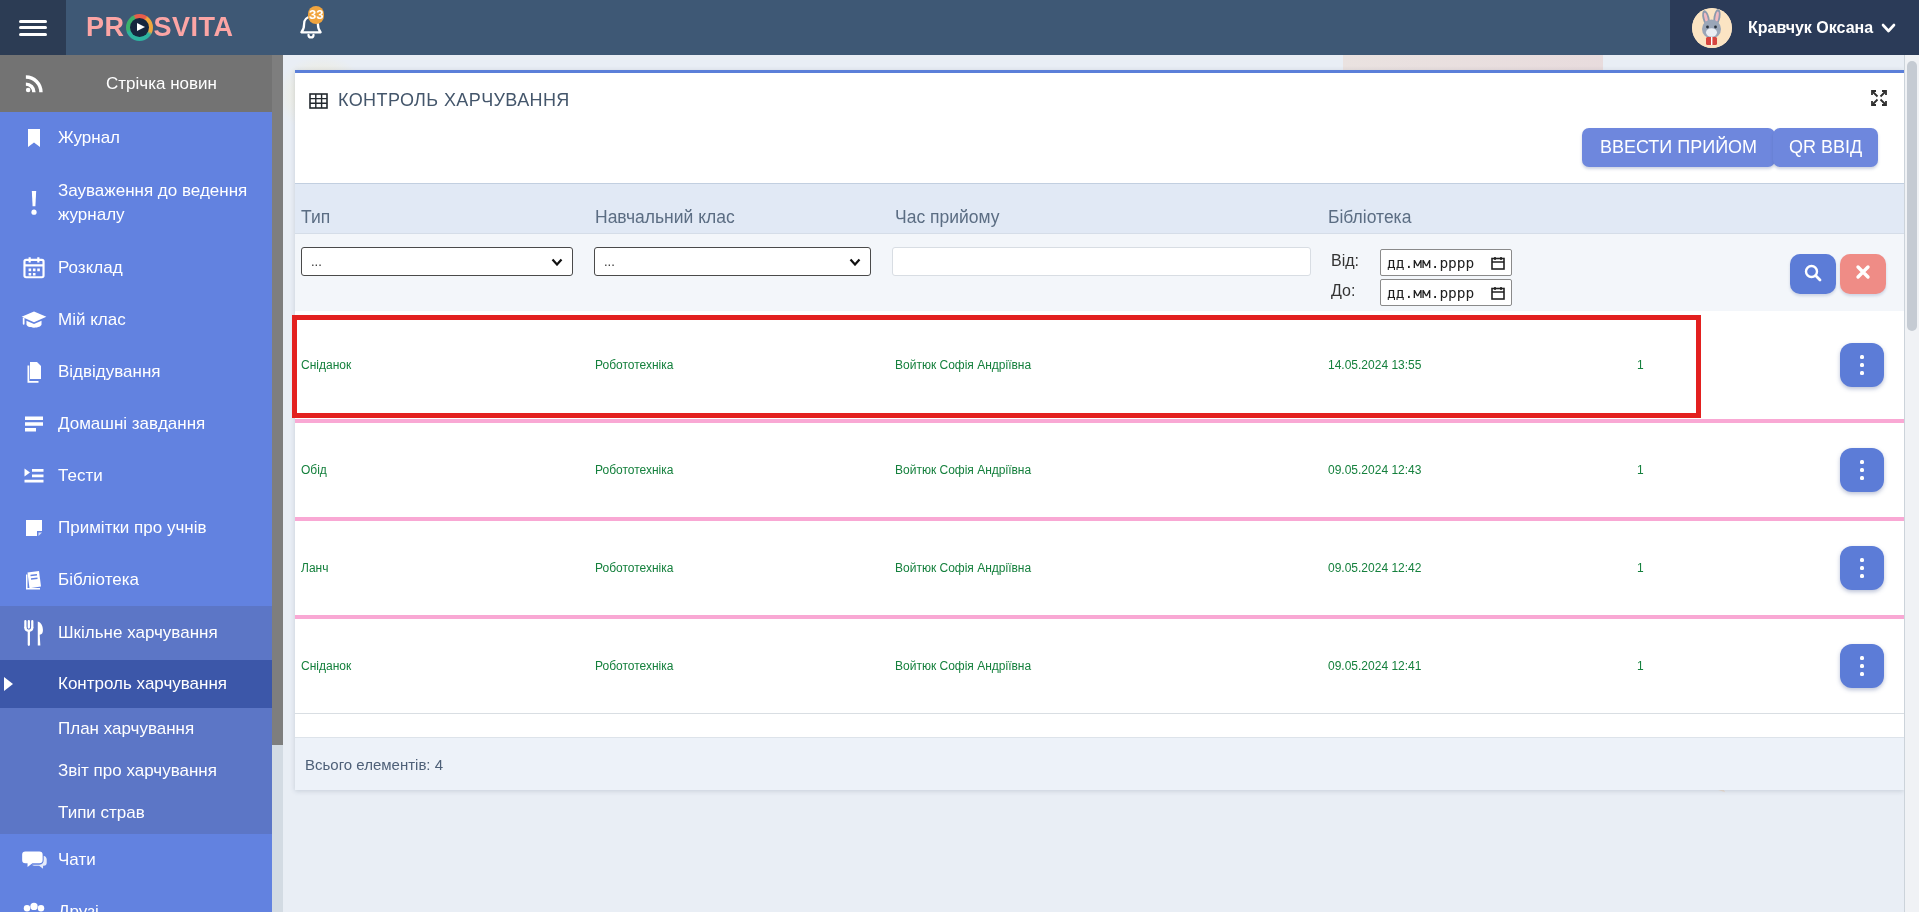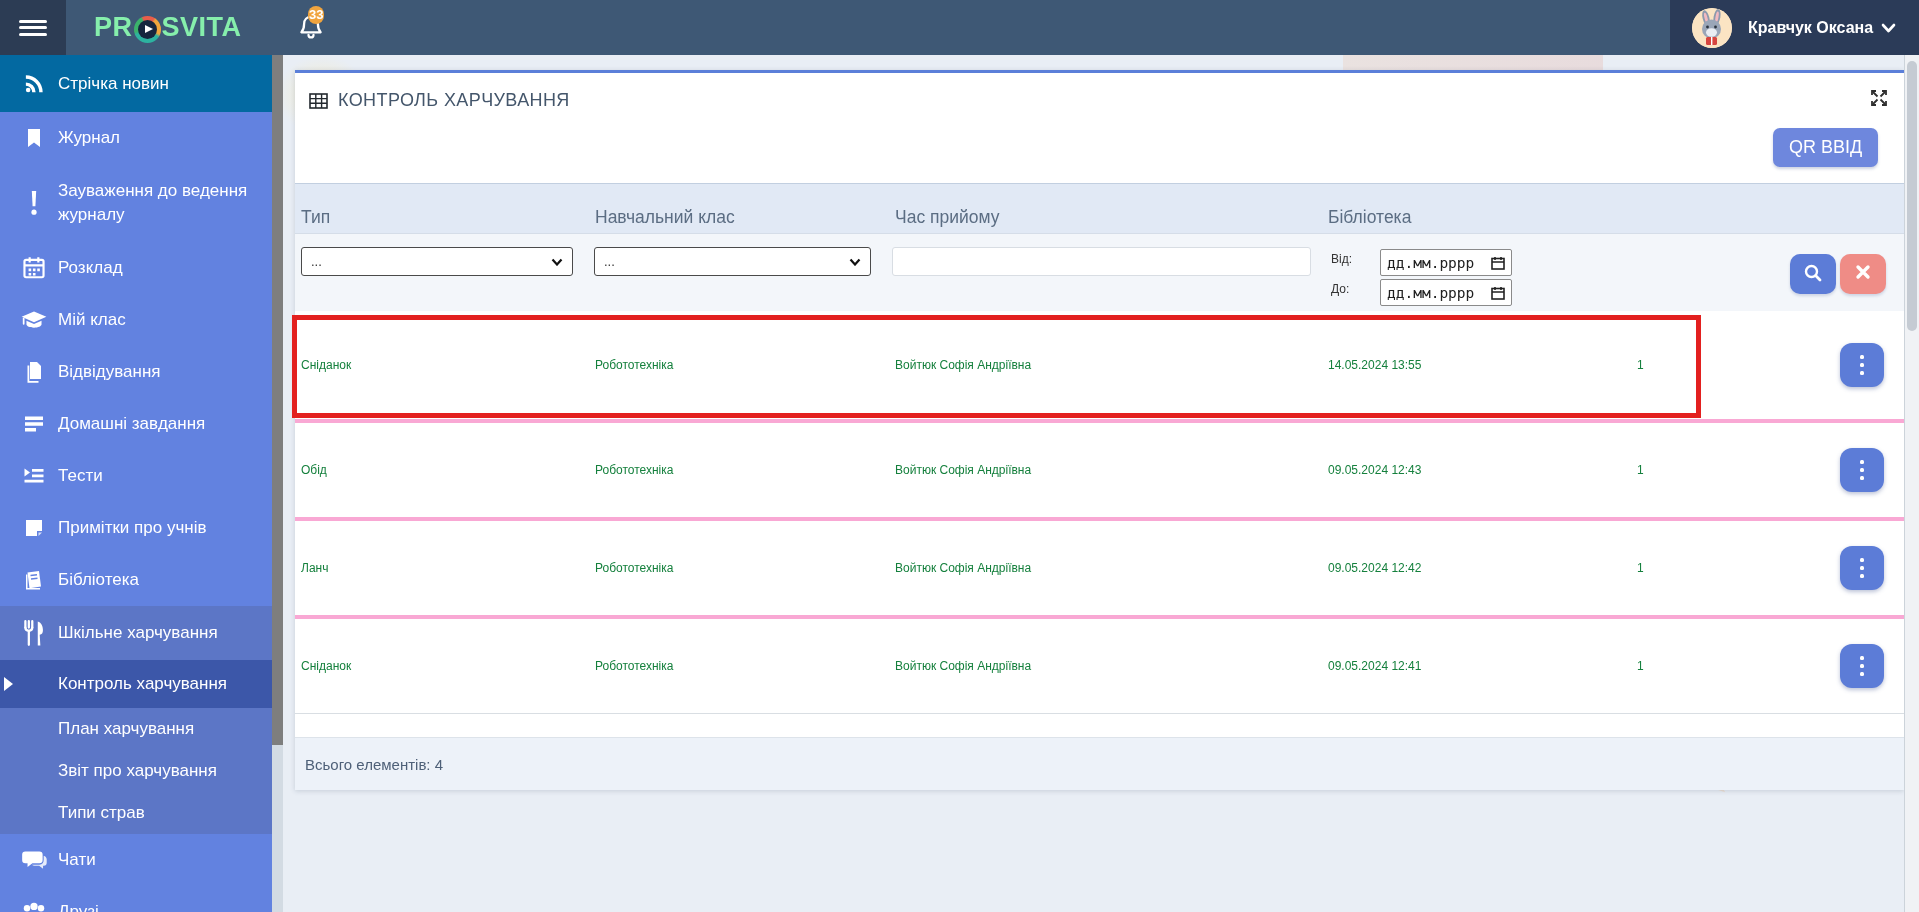--- a/index.html
+++ b/index.html
@@ -3,39 +3,39 @@
 <meta charset="utf-8">
 <style>
   html,body{margin:0;padding:0;width:1919px;height:912px;overflow:hidden;
     font-family:"Liberation Sans","DejaVu Sans",sans-serif;background:#e9eef5;}
   *{box-sizing:border-box;}
 
   
   .topbar{position:absolute;left:0;top:0;width:1919px;height:55px;background:var(--topbar,#3e5875);z-index:30;display:flex;align-items:center;}
   .hamburger-box{width:66px;height:55px;background:#2c3c54;display:flex;align-items:center;justify-content:center;cursor:pointer;}
   .hamburger-box span{display:block;width:28px;height:3px;background:#fff;border-radius:2px;margin:3.5px 0;}
-  .brand{display:flex;align-items:flex-end;margin-left:28px;color:#86efac;font-size:27px;font-weight:bold;letter-spacing:.5px;}
+  .brand{display:flex;align-items:center;margin-left:20px;color:#fca5a5;font-size:27px;font-weight:bold;letter-spacing:.5px;}
   .brand .o-icon{width:27px;height:27px;border-radius:50%;margin:0 1px;position:relative;
     background:conic-gradient(#e85d4a 0 30deg,#f0a63c 40deg 110deg,#2db3a0 125deg 245deg,#3bb26b 260deg 330deg,#e85d4a 340deg 360deg);}
   .brand .o-icon::before{content:"";position:absolute;left:4px;top:4px;width:19px;height:19px;border-radius:50%;background:#16263e;}
   .brand .o-icon::after{content:"";position:absolute;left:11px;top:9px;border-left:8px solid #fff;border-top:4.5px solid transparent;border-bottom:4.5px solid transparent;}
   .bell-wrap{position:absolute;left:296px;top:12px;width:40px;height:36px;cursor:pointer;}
   .badge{position:absolute;left:12px;top:-6px;background:var(--badge,#f0a43e);color:#fff;font-size:13px;font-weight:bold;
     padding:1px 1px;border-radius:9px;line-height:16px;}
   .user-panel{position:absolute;right:0;top:0;width:249px;height:55px;background:#2b3b58;display:flex;align-items:center;cursor:pointer;}
   .avatar{width:40px;height:40px;border-radius:50%;background:#fbe4c3;margin-left:22px;overflow:hidden;flex:none;}
   .user-name{color:#fff;font-size:16px;font-weight:bold;margin-left:16px;white-space:nowrap;}
   .user-caret{margin-left:8px;display:flex;}
 
   
   .sidebar{position:absolute;left:0;top:55px;width:272px;height:857px;background:var(--sidebar,#6282e0);z-index:20;overflow:hidden;}
   .side-item{position:relative;display:flex;align-items:center;color:#fff;font-size:17px;cursor:pointer;height:52px;}
   .side-item .s-icon{position:absolute;left:20px;width:28px;height:28px;display:flex;align-items:center;justify-content:center;}
   .side-item .s-label{margin-left:58px;line-height:24px;padding-right:10px;}
-  .side-item.shaded{background:#0369a1;height:57px;}
+  .side-item.shaded{background:#737373;height:57px;padding-left:48px;}
   .side-item.two-line{height:78px;}
   .side-item.section{background:#5c76c6;height:54px;}
   .side-item.active{background:#3c57a9;height:48px;}
   .side-item.submenu{background:#5c76c6;height:42px;}
   .active-marker{position:absolute;left:4px;top:17px;width:0;height:0;
     border-left:9px solid #fff;border-top:7px solid transparent;border-bottom:7px solid transparent;}
   .side-scrollbar{position:absolute;left:272px;top:55px;width:11px;height:857px;background:#d3dbe3;z-index:21;}
   .side-scroll-thumb{position:absolute;left:0;top:0;width:11px;height:690px;background:#7e7e7e;}
 
   
@@ -60,21 +60,21 @@
     display:grid;grid-template-columns:294px 300px 433px 257px 245px 1fr;align-items:center;padding-left:6px;
     color:#5b6d83;font-size:17.5px;}
   .filter-row{position:absolute;left:0;top:160px;width:100%;height:78px;background:#f3f6fa;border-top:1px solid #d5dde8;}
   .f-select{position:absolute;top:13px;height:29px;background:#fff;border:1px solid #4a4a4a;border-radius:3px;
     display:flex;align-items:center;padding:0 9px;font-size:13px;color:#333;cursor:pointer;}
   .f-select .chev{margin-left:auto;display:flex;}
   .f-select1{left:6px;width:272px;}
   .f-select2{left:299px;width:277px;}
   .f-input{position:absolute;left:597px;top:13px;width:419px;height:29px;background:#fff;border:1px solid #d8dde3;border-radius:3px;
     font-family:inherit;font-size:15px;padding:0 8px;}
-  .date-label{position:absolute;left:1036px;color:#333;font-size:12px;}
+  .date-label{position:absolute;left:1036px;color:#333;font-size:16px;}
   .date-input{position:absolute;left:1085px;width:132px;height:27px;background:#fff;border:1px solid #8a8a8a;border-radius:2px;
     display:flex;align-items:center;padding:0 6px;font-family:"DejaVu Sans Mono","Liberation Mono",monospace;font-size:14.5px;color:#202020;cursor:text;}
   .date-input .cal{margin-left:auto;display:flex;}
   .icon-btn{position:absolute;top:20px;width:46px;height:40px;border:none;border-radius:10px;cursor:pointer;
     display:flex;align-items:center;justify-content:center;box-shadow:0 2px 3px rgba(60,80,140,.2);}
   .btn-search{left:1495px;background:var(--searchblue,#5c7cd7);}
   .btn-clear{left:1545px;background:var(--clearred,#ef8c86);font-size:18px;color:#fff;font-weight:bold;}
 
   .rows{position:absolute;left:0;top:238px;width:100%;}
   .trow{position:relative;display:grid;grid-template-columns:294px 300px 433px 257px 245px 1fr;align-items:center;
@@ -304,20 +304,21 @@
         <span>КОНТРОЛЬ ХАРЧУВАННЯ</span>
       </div>
       <span class="expand-btn">
         <svg width="22" height="22" viewBox="0 0 22 22" stroke="#2f2f2f" stroke-width="1.8" fill="#2f2f2f">
           <path d="M4 8V4h4M18 8V4h-4M4 14v4h4M18 14v4h-4" fill="none"></path>
           <path d="M5 5l4.5 4.5M17 5l-4.5 4.5M5 17l4.5-4.5M17 17l-4.5-4.5" fill="none"></path>
         </svg>
       </span>
     </div>
 
+    <button class="btn-row-btn btn-enter">ВВЕСТИ ПРИЙОМ</button>
     <button class="btn-row-btn btn-qr">QR ВВІД</button>
 
     <div class="thead">
       <div>Тип</div>
       <div>Навчальний клас</div>
       <div>Час прийому</div>
       <div>Бібліотека</div>
       <div></div>
     </div>
 

